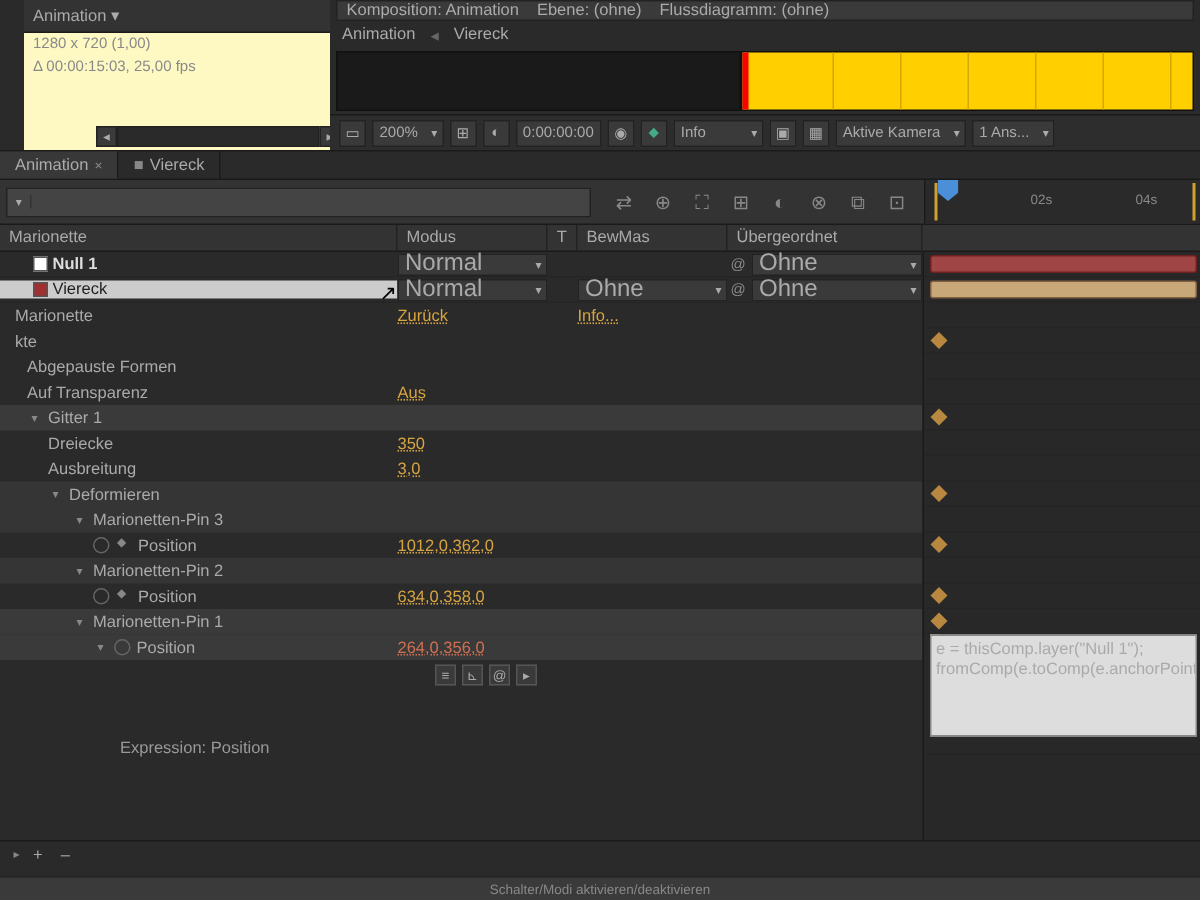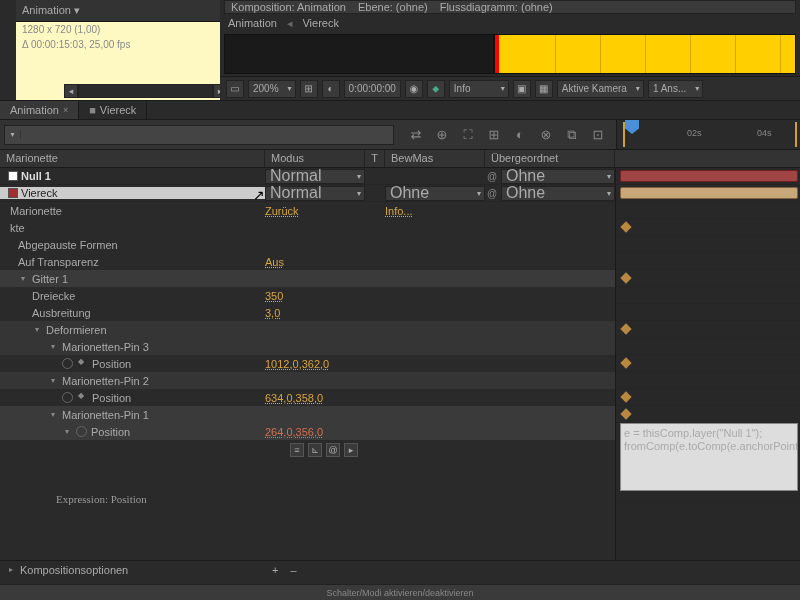--- a/index.html
+++ b/index.html
@@ -40,21 +40,21 @@
 .timeline-ruler .tlabel{position:absolute;font-size:9px;color:#888;top:8px;}
 .headers{position:absolute;top:150px;left:0;right:0;height:18px;background:#333;border-bottom:1px solid #1a1a1a;display:flex;font-size:10px;}
 .headers div{padding:2px 6px;border-right:1px solid #222;}
 .col-name{width:265px;}
 .col-mode{width:100px;}
 .col-t{width:20px;text-align:center;}
 .col-bew{width:100px;}
 .col-parent{width:130px;}
 .layers{position:absolute;top:168px;left:0;width:615px;bottom:40px;overflow:hidden;}
 .row{height:17px;display:flex;align-items:center;border-bottom:1px solid #252525;}
-.row .c-name{width:265px;padding-left:8px;display:flex;align-items:center;gap:3px;}
+.row .c-name{width:265px;padding-left:22px;display:flex;align-items:center;gap:3px;}
 .row .c-mode{width:100px;}
 .row .c-t{width:20px;}
 .row .c-bew{width:100px;}
 .row .c-parent{width:130px;display:flex;align-items:center;gap:2px;}
 .dd-box{height:15px;background:#3a3a3a;border:1px solid #222;padding:0 14px 0 4px;position:relative;font-size:16px;display:flex;align-items:center;flex:1;cursor:pointer;}
 .dd-box::after{content:"▾";position:absolute;right:3px;font-size:8px;}
 .layer-swatch{width:10px;height:10px;border:1px solid #555;}
 .layer-swatch.whitel{background:#fff;}
 .layer-swatch.red{background:#a03030;}
 .selected-layer .c-name{background:#ccc;color:#222;}
@@ -67,21 +67,21 @@
 .prop-row.hl{background:#3a3a3a;}
 .prop-row.hl2{background:#353535;}
 .indent1{padding-left:18px!important;}
 .indent2{padding-left:32px!important;}
 .indent3{padding-left:48px!important;}
 .indent4{padding-left:62px!important;}
 .tw{width:10px;text-align:center;font-size:8px;color:#888;cursor:pointer;}
 .stopw{width:11px;height:11px;border:1px solid #666;border-radius:50%;display:inline-block;position:relative;cursor:pointer;}
 .kfnav{width:11px;height:11px;display:inline-block;position:relative;cursor:pointer;}
 .kfnav::before{content:"◆";font-size:8px;color:#888;position:absolute;left:1px;top:-1px;}
-.expr-label{padding-left:56px;color:#999;font-family:Liberation Serif, serif;}
+.expr-label{padding-left:80px;color:#999;}
 .expr-icons{display:flex;gap:4px;padding-left:290px;}
 .expr-icons span{width:14px;height:14px;border:1px solid #555;background:#3a3a3a;display:flex;align-items:center;justify-content:center;font-size:9px;cursor:pointer;}
 .pick{width:14px;height:14px;display:inline-flex;align-items:center;justify-content:center;font-size:10px;color:#888;cursor:pointer;}
 .timeline-area{position:absolute;top:168px;left:615px;right:0;bottom:40px;background:#282828;border-left:1px solid #1a1a1a;}
 .timeline-area .trow{height:17px;position:relative;border-bottom:1px solid #252525;}
 .timeline-area .bar{position:absolute;top:2px;bottom:2px;left:4px;right:2px;border-radius:2px;}
 .timeline-area .bar.red{background:#a04545;border:1px solid #702020;}
 .timeline-area .bar.tan{background:#c8a878;border:1px solid #806040;}
 .timeline-area .kf{position:absolute;top:4px;width:8px;height:8px;background:#b88840;transform:rotate(45deg);}
 .timeline-area .expr-box{position:absolute;top:0;left:4px;right:2px;height:68px;background:#ddd;border:1px solid #888;padding:3px;font-size:10px;color:#222;line-height:13px;overflow:hidden;}
@@ -349,19 +349,18 @@
     <div class="highlight-orange"></div>
     <div class="expr-box">
       <div>e = thisComp.layer("Null 1");</div>
       <div>fromComp(e.toComp(e.anchorPoint))</div>
     </div>
   </div>
 </div>
 
 <div class="bottom">
   <span class="tw">▸</span>
-  <div class="blabel">Kompositionsoptionen</div>
   <span class="pm">+</span>
   <span class="pm">–</span>
 </div>
 <div class="bottom-row2"><a>Zurück</a></div>
 
 <div class="statusbar">Schalter/Modi aktivieren/deaktivieren</div>
 
 </body></html>

